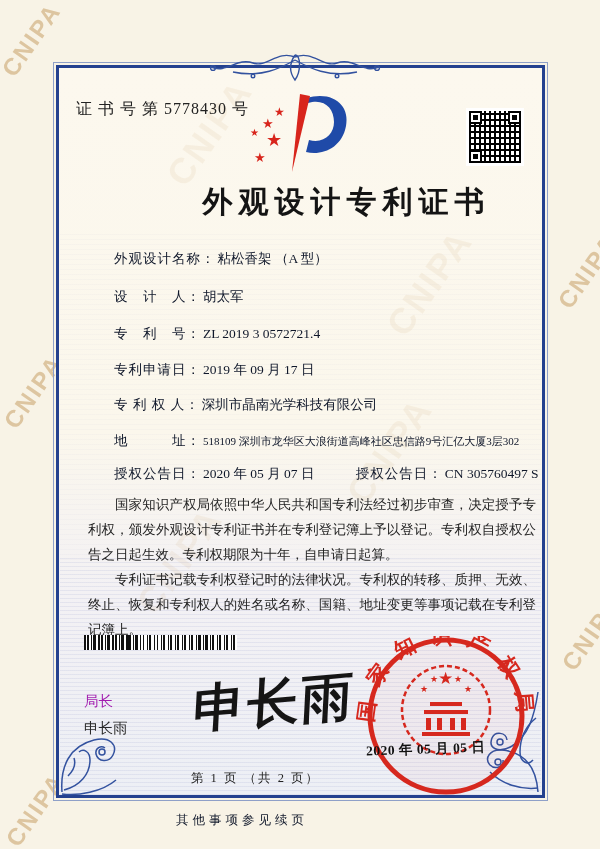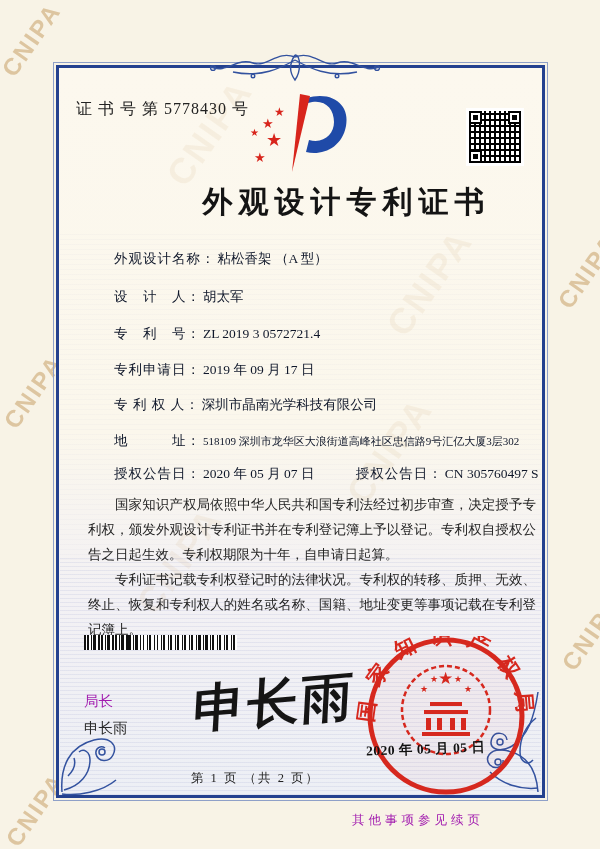--- a/index.html
+++ b/index.html
@@ -91,21 +91,21 @@
   }
   
   .seal{position:absolute;left:356px;top:636px;width:180px;height:165px;}
   .seal-date{
     position:absolute;left:366px;top:740px;width:140px;
     font-size:13.5px;font-weight:600;letter-spacing:.5px;color:#111;
     transform:rotate(-2deg);white-space:nowrap;
   }
   
   .page-no{position:absolute;left:56px;top:770px;width:399px;text-align:center;font-size:12.5px;letter-spacing:2px;color:#222;}
-  .cont-note{position:absolute;left:0;top:812px;width:484px;text-align:right;font-size:12.5px;letter-spacing:4px;color:#a21caf;}
+  .cont-note{position:absolute;left:0;top:812px;width:484px;text-align:center;font-size:12.5px;letter-spacing:4px;color:#0f172a;}
   
   .orn-top{position:absolute;left:205px;top:52px;width:180px;height:32px;}
   .orn-bl{position:absolute;left:58px;top:718px;width:72px;height:78px;}
   .orn-br{position:absolute;left:468px;top:688px;width:74px;height:108px;}
 </style>
 </head>
 <body>
 
 <span class="wm wm-m wm1">CNIPA</span>
 <span class="wm wm-m wm2">CNIPA</span>

